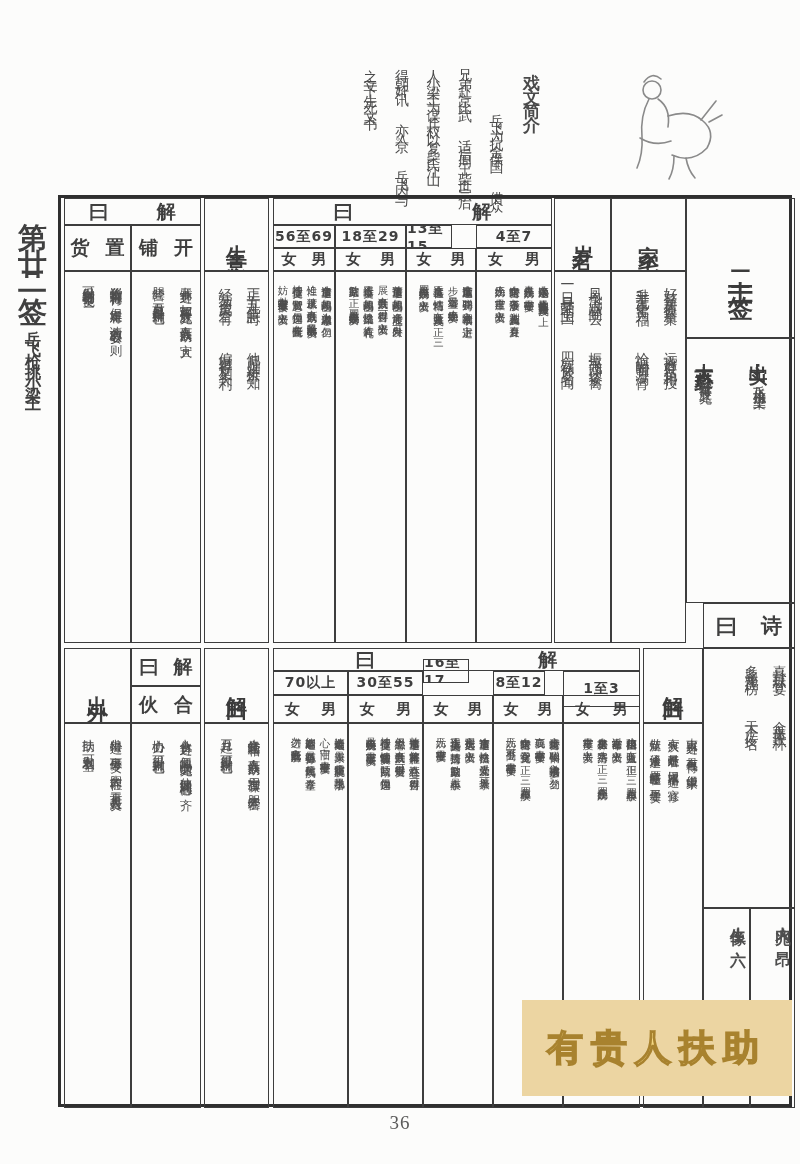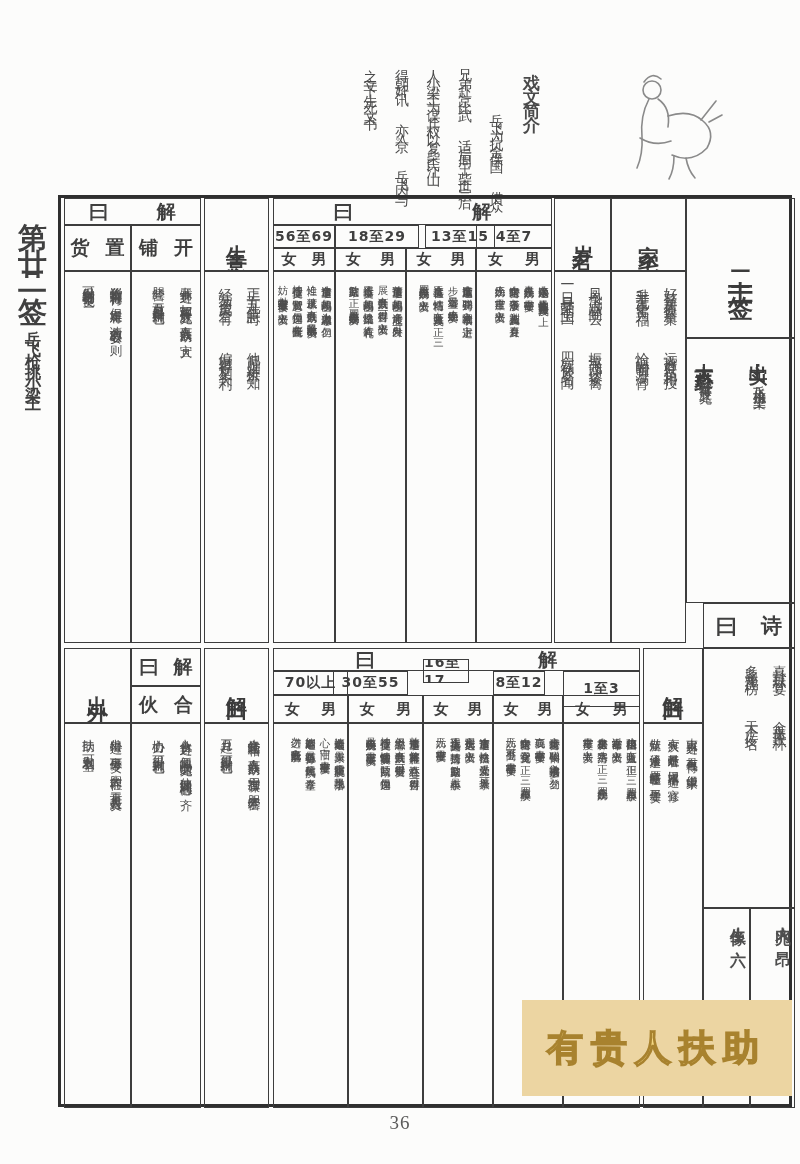--- a/index.html
+++ b/index.html
@@ -114,22 +114,22 @@
 
   <div class="cell vh" style="left:143px;top:0;width:65px;height:73px">生意</div>
   <div class="cell poem" style="left:143px;top:73px;width:65px;height:372px">正二五九生意时　　他月则难价不知
 经营勿贪尾空有　　偏财得利又失利</div>
 
   <div class="hcell spread" style="left:212px;top:0;width:279px;height:27px">
       <span>曰</span>
       <span>解</span>
     </div>
   <div class="hcell agehd" style="left:212px;top:27px;width:62px;height:23px">56至69</div>
-  <div class="hcell agehd" style="left:274px;top:27px;width:84px;height:23px">18至29</div>
-  <div class="hcell agehd" style="left:364px;top:27px;width:70px;height:23px">13至15</div>
+  <div class="hcell agehd" style="left:274px;top:27px;width:71px;height:23px">18至29</div>
+  <div class="hcell agehd" style="left:345px;top:27px;width:46px;height:23px">13至15</div>
   <div class="hcell agehd" style="left:415px;top:27px;width:76px;height:23px">4至7</div>
   <div class="hcell gender" style="left:212px;top:50px;width:62px;height:23px">
       <span>女</span>
       <span>男</span>
     </div>
   <div class="hcell gender" style="left:274px;top:50px;width:71px;height:23px">
       <span>女</span>
       <span>男</span>
     </div>
   <div class="hcell gender" style="left:345px;top:50px;width:70px;height:23px">
@@ -194,21 +194,21 @@
 
   <div class="cell vh" style="left:143px;top:450px;width:65px;height:75px">解曰</div>
   <div class="cell cols2" style="left:143px;top:525px;width:65px;height:385px">生意经营旺相　有贵人扶助　宜用智谋　大胆经营于
 五月起　可得厚财利也</div>
 
   <div class="hcell spread" style="left:212px;top:450px;width:367px;height:23px">
       <span>曰</span>
       <span>解</span>
     </div>
   <div class="hcell agehd" style="left:212px;top:473px;width:75px;height:24px">70以上</div>
-  <div class="hcell agehd" style="left:272px;top:473px;width:75px;height:24px">30至55</div>
+  <div class="hcell agehd" style="left:287px;top:473px;width:75px;height:24px">30至55</div>
   <div class="hcell agehd" style="left:362px;top:461px;width:46px;height:24px">16至17</div>
   <div class="hcell agehd" style="left:432px;top:473px;width:52px;height:24px">8至12</div>
   <div class="hcell agehd" style="left:502px;top:473px;width:77px;height:36px">1至3</div>
   <div class="hcell gender" style="left:212px;top:497px;width:75px;height:28px">
       <span>女</span>
       <span>男</span>
     </div>
   <div class="hcell gender" style="left:287px;top:497px;width:75px;height:28px">
       <span>女</span>
       <span>男</span>

